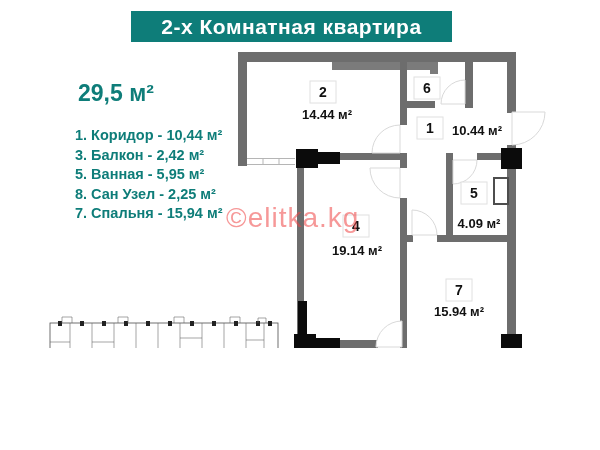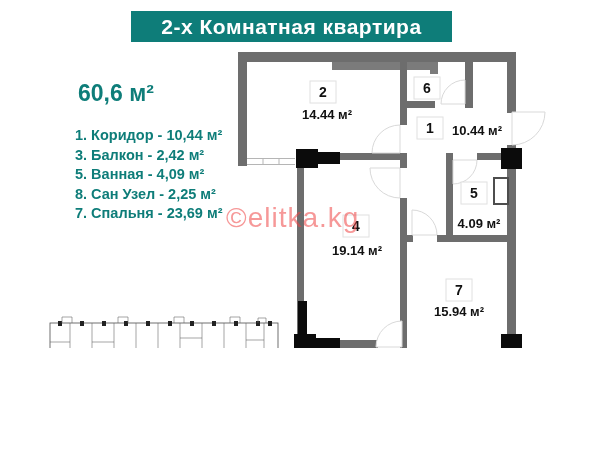--- a/index.html
+++ b/index.html
@@ -51,28 +51,28 @@
 </style>
 </head>
 <body>
 
 <div class="stage">
 
   <div class="banner">
     <span>2-х Комнатная квартира</span>
   </div>
 
-  <div class="total-area">60,6 м²</div>
+  <div class="total-area">29,5 м²</div>
 
   <div class="legend">
     <div class="row">1. Коридор - 10,44 м²</div>
     <div class="row">3. Балкон - 2,42 м²</div>
-    <div class="row">5. Ванная - 4,09 м²</div>
+    <div class="row">5. Ванная - 5,95 м²</div>
     <div class="row">8. Сан Узел - 2,25 м²</div>
-    <div class="row">7. Спальня - 23,69 м²</div>
+    <div class="row">7. Спальня - 15,94 м²</div>
   </div>
 
   <svg class="plan" width="600" height="450" viewBox="0 0 600 450">
 
     <g>
 
       <rect class="wall" x="238" y="52" width="278" height="10"></rect>
       <rect class="wall" x="238" y="52" width="9" height="114"></rect>
       <rect class="wall" x="507" y="52" width="9" height="61"></rect>
       <rect class="wall" x="507" y="145" width="9" height="265"></rect>

